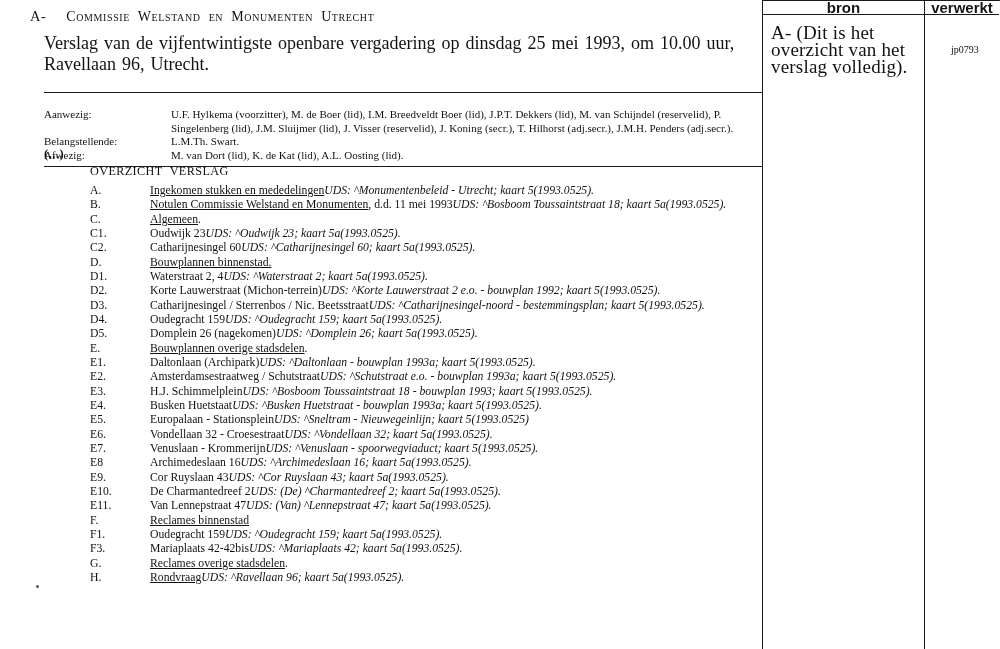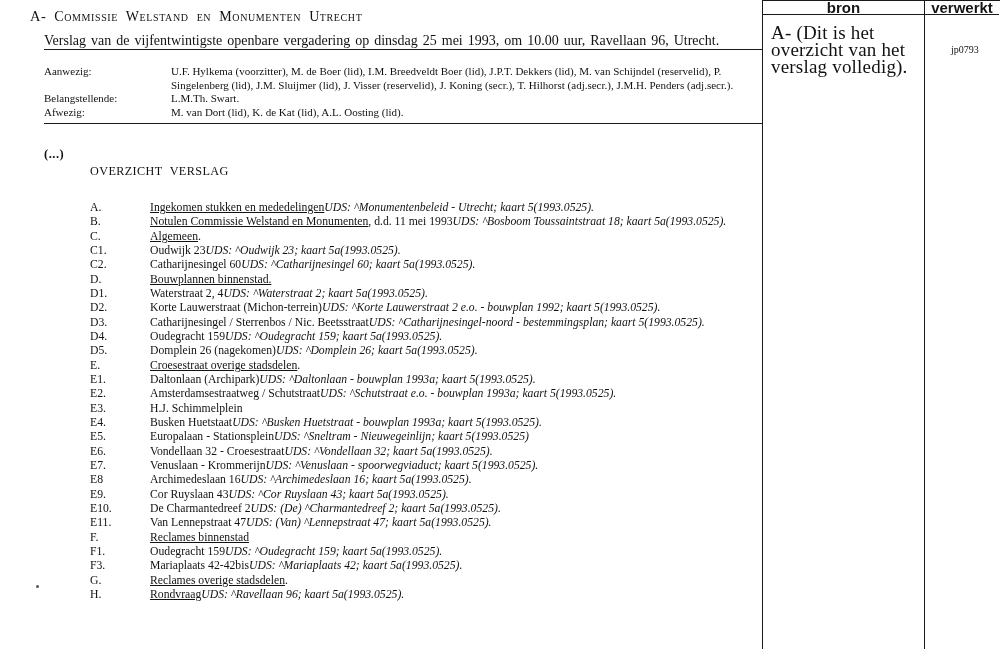--- a/index.html
+++ b/index.html
@@ -3,30 +3,30 @@
 <meta charset="utf-8">
 <style>
   html,body{margin:0;padding:0;}
   body{
     width:1000px;height:649px;position:relative;background:#ffffff;
     font-family:"Liberation Serif", serif;color:#121212;overflow:hidden;
   }
   .main{position:absolute;left:0;top:0;width:762px;height:649px;}
   .doc-header{position:absolute;left:30px;top:7px;white-space:nowrap;}
   .doc-label{font-size:14.5px;letter-spacing:.5px;}
-  .doc-title{font-size:14px;font-variant:small-caps;margin-left:8px;letter-spacing:.6px;word-spacing:4px;}
+  .doc-title{font-size:14px;font-variant:small-caps;margin-left:20px;letter-spacing:.6px;word-spacing:4px;}
   .meeting{position:absolute;left:44px;top:33px;width:718px;}
-  .subtitle{font-size:14px;padding-bottom:0;border-bottom:1.8px solid #1a1a1a;word-spacing:1.5px;}
+  .subtitle{font-size:18px;padding-bottom:17px;border-bottom:1.8px solid #1a1a1a;word-spacing:1.5px;}
   .attendance{margin-top:15px;padding-bottom:4px;border-bottom:1.8px solid #1a1a1a;}
   .att-row{display:flex;font-size:11px;line-height:13.5px;}
   .att-label{width:127px;flex:none;}
   .att-value{width:591px;}
   .ellipsis{position:absolute;left:44px;top:147px;font-size:12.5px;font-weight:bold;letter-spacing:.5px;}
   .overview{position:absolute;left:90px;top:164px;width:672px;}
-  .overview-title{font-size:12.2px;letter-spacing:.4px;word-spacing:4px;margin-bottom:22px;}
+  .overview-title{font-size:12.2px;letter-spacing:.4px;word-spacing:4px;margin-bottom:5px;}
   .agenda-row{display:flex;font-size:11.7px;line-height:14.33px;white-space:nowrap;}
   .agenda-code{width:60px;flex:none;}
   .agenda-underline{text-decoration:underline;}
   .agenda-italic{font-style:italic;}
   .agenda-underline:empty,.agenda-plain:empty,.agenda-italic:empty{display:none;}
   .side{position:absolute;left:762px;top:0;width:238px;height:649px;
     border-left:1.8px solid #1a1a1a;border-top:1.5px solid #1a1a1a;box-sizing:border-box;}
   .bron-col{position:absolute;left:0;top:0;width:161px;height:100%;}
   .verwerkt-col{position:absolute;left:161px;top:0;width:75px;height:100%;
     border-left:1.8px solid #1a1a1a;box-sizing:border-box;}
@@ -130,39 +130,40 @@
         </div>
 
   <div class="agenda-row">
           <span class="agenda-code">D5.</span>
           <span class="agenda-plain">Domplein 26 (nagekomen) </span>
           <span class="agenda-italic">UDS: ^Domplein 26; kaart 5a(1993.0525).</span>
         </div>
 
   <div class="agenda-row">
           <span class="agenda-code">E.</span>
-          <span class="agenda-underline">Croesestraat overige stadsdelen</span>
+          <span class="agenda-underline">Bouwplannen overige stadsdelen</span>
           <span class="agenda-plain">.</span>
         </div>
 
   <div class="agenda-row">
           <span class="agenda-code">E1.</span>
           <span class="agenda-plain">Daltonlaan (Archipark) </span>
           <span class="agenda-italic">UDS: ^Daltonlaan - bouwplan 1993a; kaart 5(1993.0525).</span>
         </div>
 
   <div class="agenda-row">
           <span class="agenda-code">E2.</span>
           <span class="agenda-plain">Amsterdamsestraatweg / Schutstraat </span>
           <span class="agenda-italic">UDS: ^Schutstraat e.o. - bouwplan 1993a; kaart 5(1993.0525).</span>
         </div>
 
   <div class="agenda-row">
           <span class="agenda-code">E3.</span>
           <span class="agenda-plain">H.J. Schimmelplein </span>
+          <span class="agenda-italic">UDS: ^Bosboom Toussaintstraat 18 - bouwplan 1993; kaart 5(1993.0525).</span>
         </div>
 
   <div class="agenda-row">
           <span class="agenda-code">E4.</span>
           <span class="agenda-plain">Busken Huetstaat </span>
           <span class="agenda-italic">UDS: ^Busken Huetstraat - bouwplan 1993a; kaart 5(1993.0525).</span>
         </div>
 
   <div class="agenda-row">
           <span class="agenda-code">E5.</span>

